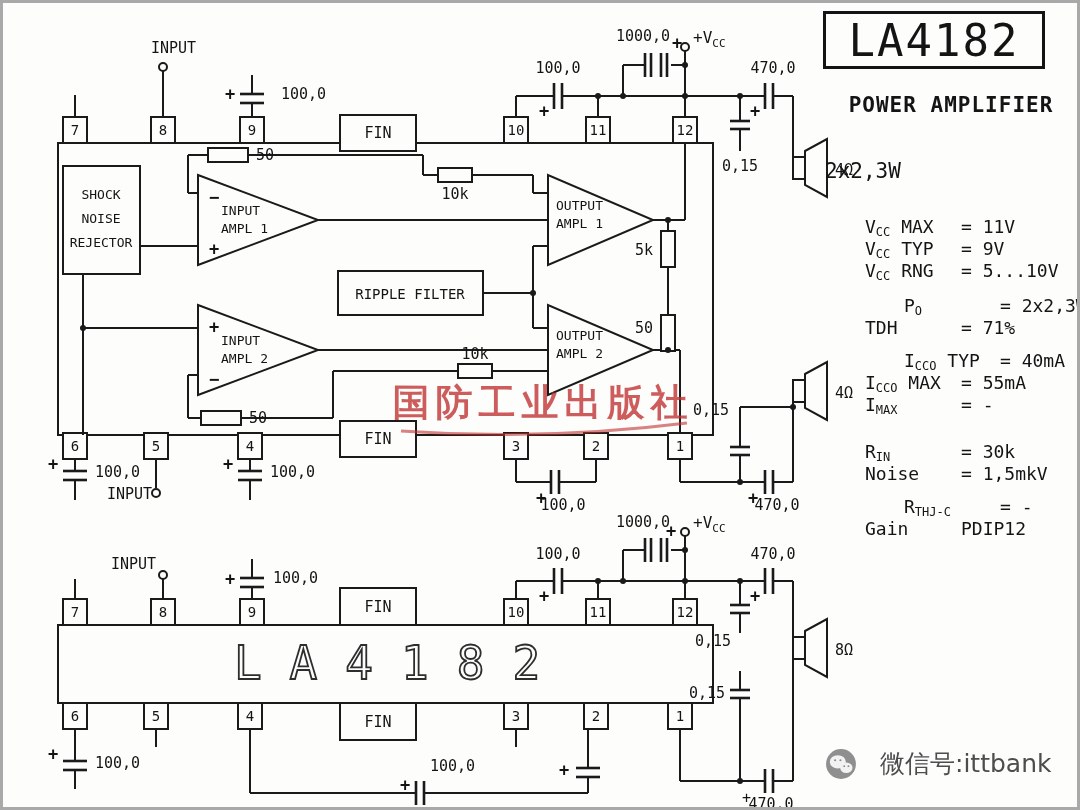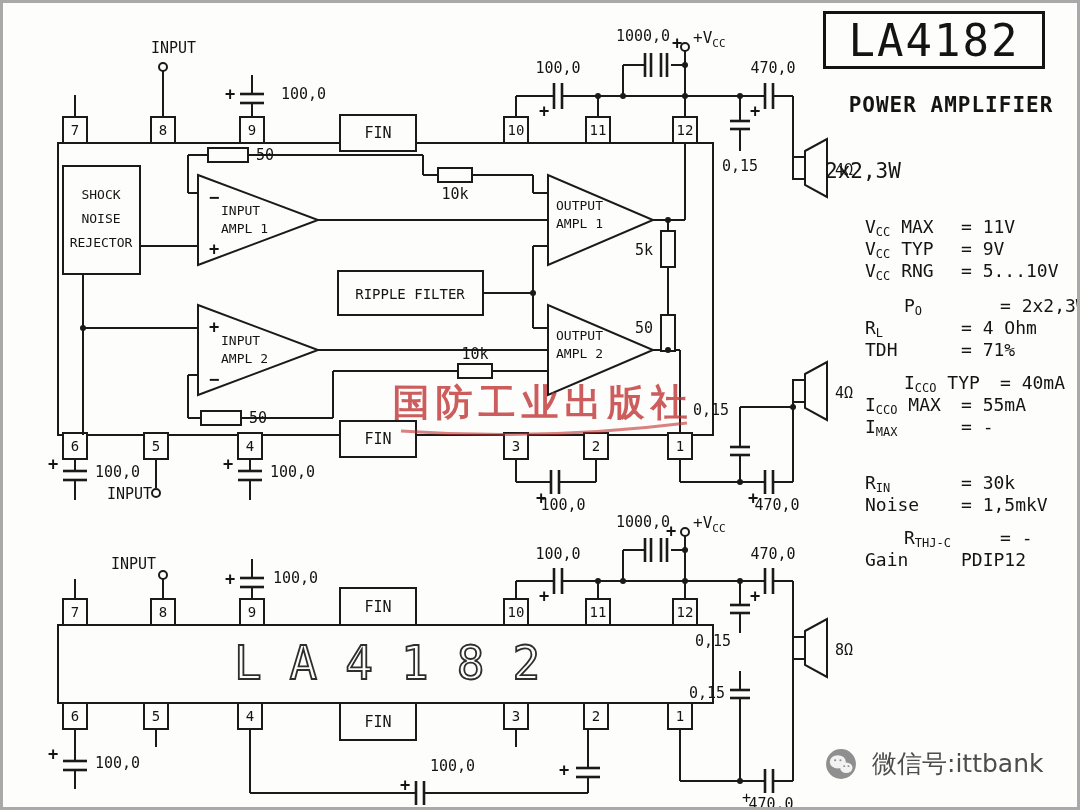--- a/index.html
+++ b/index.html
@@ -33,24 +33,24 @@
     border:3px solid #141414; display:flex; align-items:center; justify-content:center;
     font-size:44px; letter-spacing:2px;
   }
   .amp-type  { position:absolute; left:822px; top:90px;  width:252px; text-align:center;
                font-size:21px; font-weight:bold; letter-spacing:1px; }
   .amp-rating{ position:absolute; left:822px; top:118px; width:252px; text-align:left;
                font-size:21px; font-weight:normal;margin-top:38px; }
   .specs { position:absolute; left:862px; top:214px; width:214px; font-size:18px; }
   .spec-row { line-height:20px; white-space:pre; }
   .spec-gap-small { margin-top:13px;margin-left:39px; }
-  .spec-gap-large { margin-top:34px; }
+  .spec-gap-large { margin-top:25px; }
   .spec-name { display:inline-block; width:96px; vertical-align:baseline; }
   .spec-name .sub { font-size:12px; position:relative; top:3px; }
-  .footer { position:absolute; left:822px; top:744px; display:flex; align-items:center; gap:15px;
+  .footer { position:absolute; left:822px; top:744px; display:flex; align-items:center; gap:23px;
             color:#4d4d4d; font-size:25px; font-family:"DejaVu Sans", sans-serif; }
 </style>
 </head>
 <body>
 
 <div class="page">
 
 <svg class="schematic-svg" width="1080" height="810" viewBox="0 0 1080 810">
 
   <g>
@@ -425,21 +425,20 @@
   <span>LA4182</span>
 </div>
 <div class="amp-type">POWER AMPLIFIER</div>
 <div class="amp-rating">2x2,3W</div>
 
 <div class="specs">
       <div class="spec-row"><span class="spec-name"><span>V</span><span class="sub">CC</span><span> MAX</span></span><span>= 11V</span></div>
       <div class="spec-row"><span class="spec-name"><span>V</span><span class="sub">CC</span><span> TYP</span></span><span>= 9V</span></div>
       <div class="spec-row"><span class="spec-name"><span>V</span><span class="sub">CC</span><span> RNG</span></span><span>= 5...10V</span></div>
       <div class="spec-row spec-gap-small"><span class="spec-name"><span>P</span><span class="sub">O</span></span><span>= 2x2,3W</span></div>
-      <div class="spec-row"><span class="spec-name"><span>R</span><span class="sub">L</span></span><span>= 4 Ohm</span></div>
       <div class="spec-row"><span class="spec-name"><span>TDH</span></span><span>= 71%</span></div>
       <div class="spec-row spec-gap-small"><span class="spec-name"><span>I</span><span class="sub">CCO</span><span> TYP</span></span><span>= 40mA</span></div>
       <div class="spec-row"><span class="spec-name"><span>I</span><span class="sub">CCO</span><span> MAX</span></span><span>= 55mA</span></div>
       <div class="spec-row"><span class="spec-name"><span>I</span><span class="sub">MAX</span></span><span>= -</span></div>
       <div class="spec-row spec-gap-large"><span class="spec-name"><span>R</span><span class="sub">IN</span></span><span>= 30k</span></div>
       <div class="spec-row"><span class="spec-name"><span>Noise</span></span><span>= 1,5mkV</span></div>
       <div class="spec-row spec-gap-small"><span class="spec-name"><span>R</span><span class="sub">THJ-C</span></span><span>= -</span></div>
       <div class="spec-row"><span class="spec-name"><span>Gain</span></span><span>PDIP12</span></div>
     </div>
 

